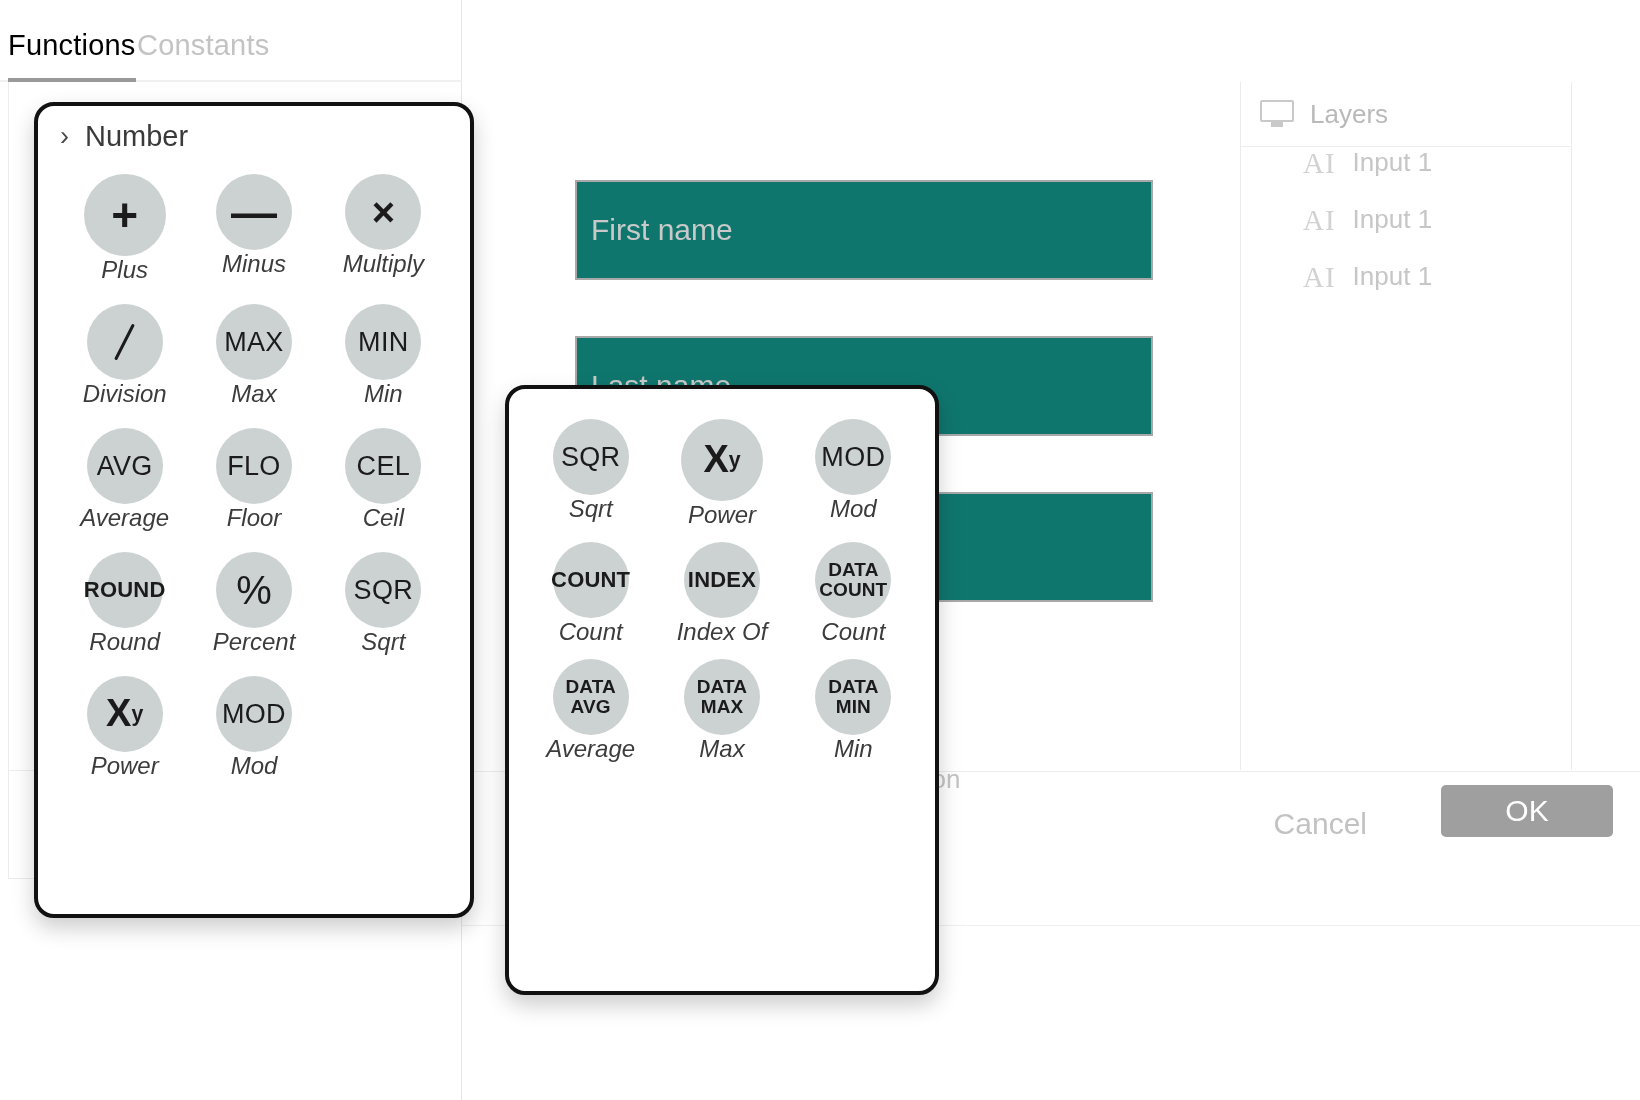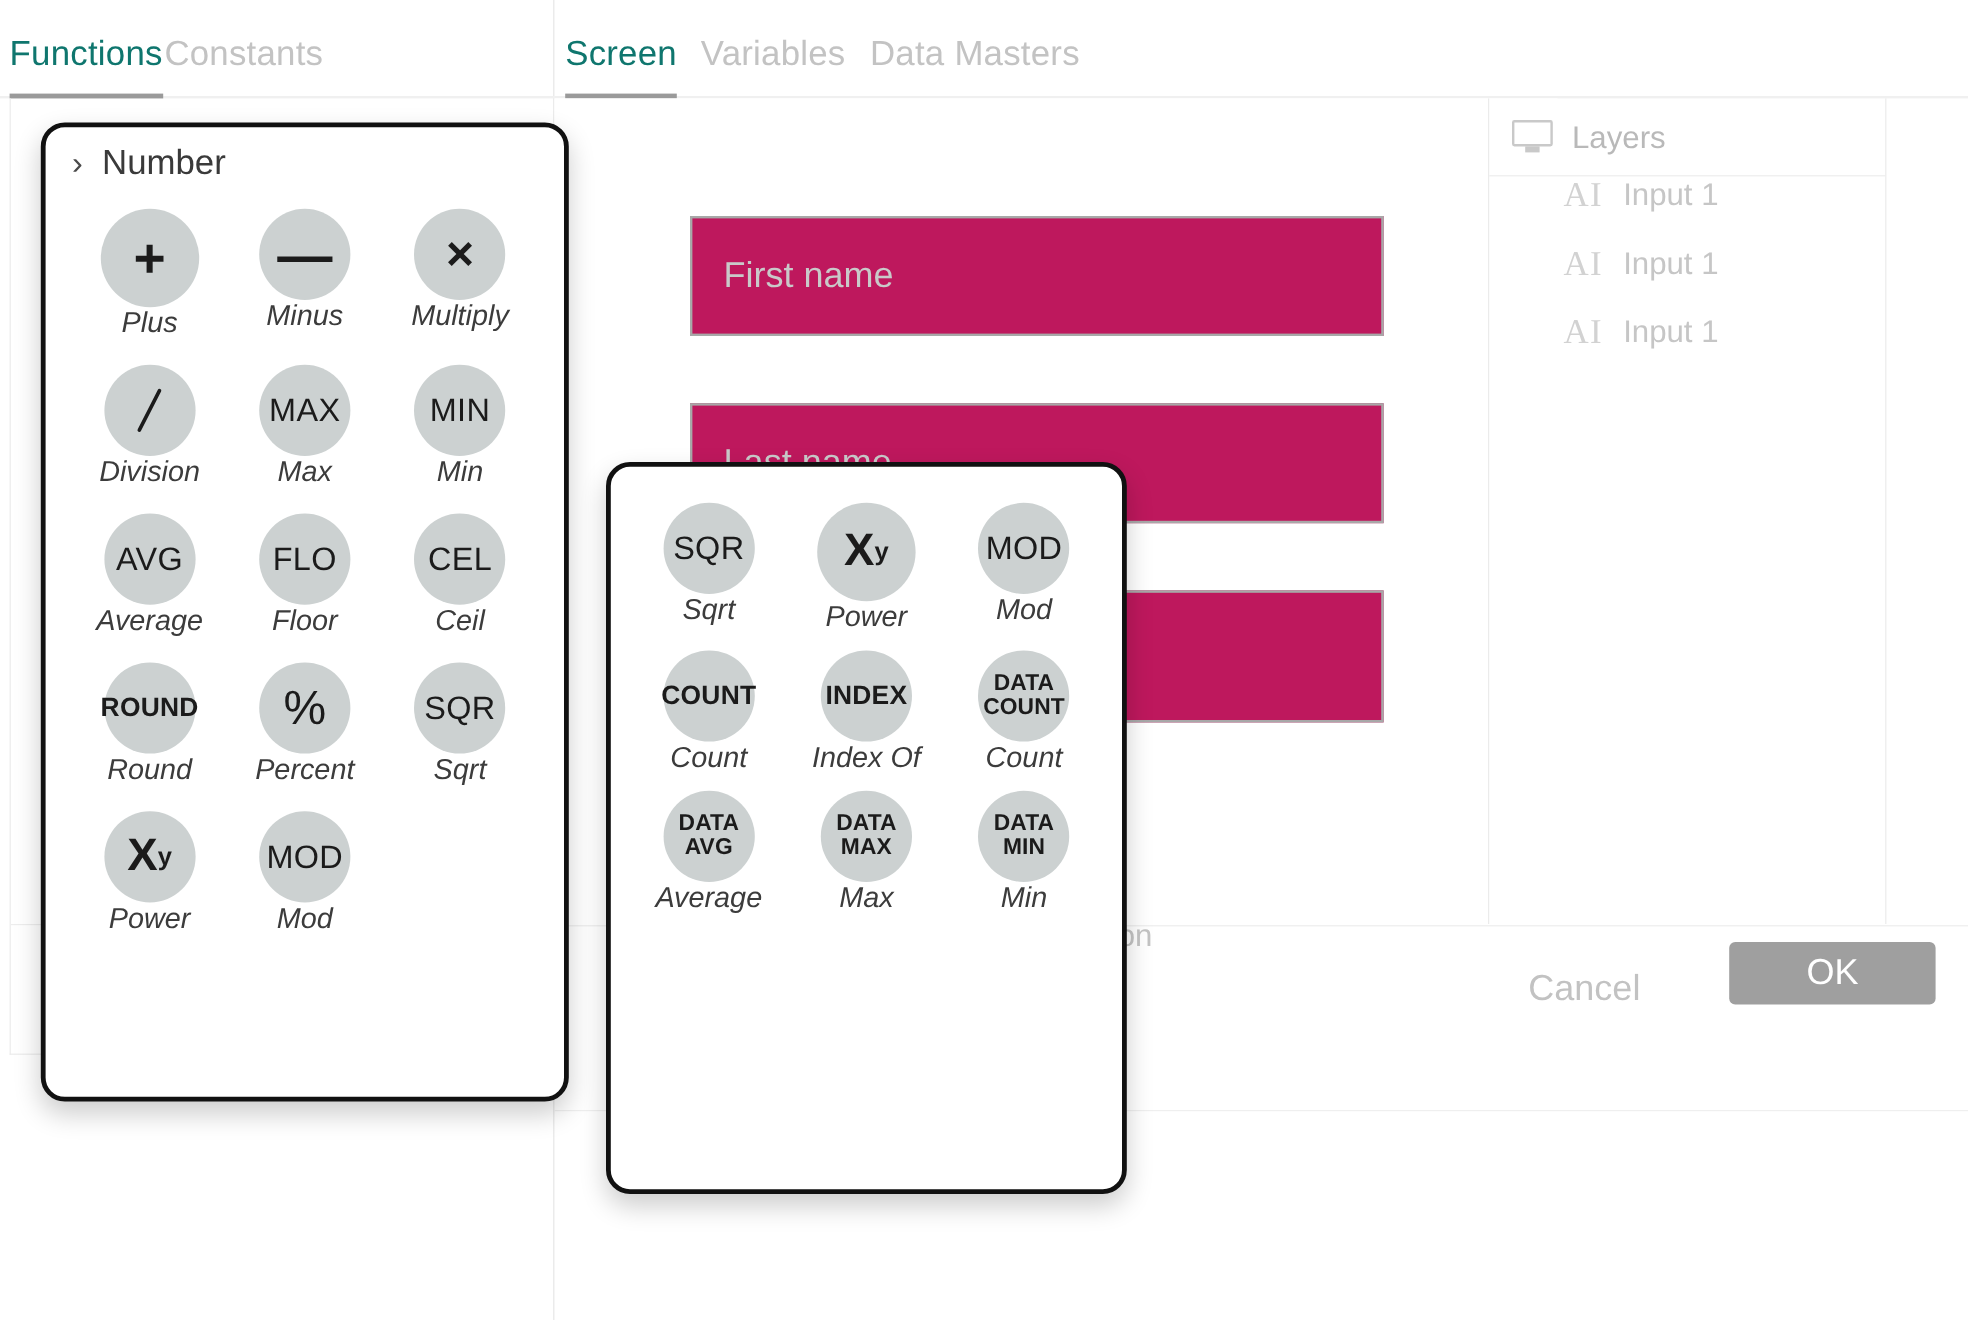--- a/index.html
+++ b/index.html
@@ -43,21 +43,21 @@
   .tab {
     position: absolute;
     bottom: 0;
     font-size: 29px;
     letter-spacing: .2px;
     padding-bottom: 18px;
     cursor: pointer;
     white-space: nowrap;
   }
   .tab.active {
-    color: #0f766e;
+    color: #000000;
   }
   .tab.inactive {
     color: #c3c3c3;
     margin-top: 32px;
   }
   .tab.active::after {
     content: "";
     position: absolute;
     left: 0; right: 0;
     bottom: -2px;
@@ -116,26 +116,26 @@
     left: 0; top: 82px;
     width: 836px;
     height: 688px;
     background: #fff;
   }
 
   .form-field {
     position: absolute;
     box-sizing: border-box;
     border: 2px solid #a8a8a8;
-    background: #be185d;
+    background: #0f766e;
     color: #c9c9c9;
     font-size: 30px;
     display: flex;
     align-items: center;
-    padding-left: 26px;
+    padding-left: 14px;
   }
   #field-first-name { left: 113px; top: 98px; width: 578px; height: 100px; }
   #field-last-name  { left: 113px; top: 254px; width: 578px; height: 100px; }
   #field-message    { left: 113px; top: 410px; width: 578px; height: 110px; }
 
   
   .layers-pane {
     position: absolute;
     left: 778px; top: 82px;
     width: 332px;
@@ -375,25 +375,20 @@
     <div class="left-tabbar">
       <div class="tab active" id="tab-functions">Functions</div>
       <div class="tab inactive" id="tab-constants">Constants</div>
     </div>
     <div class="left-edge-border"></div>
     <div class="left-body-divider"></div>
     <div class="left-bottom-border"></div>
   </div>
 
   <div class="main-pane">
-    <div class="main-tabbar">
-      <div class="tab active" id="tab-screen">Screen</div>
-      <div class="tab inactive" id="tab-variables">Variables</div>
-      <div class="tab inactive" id="tab-datamasters">Data Masters</div>
-    </div>
 
     <div class="canvas-area">
       <div class="form-field" id="field-first-name">First name</div>
       <div class="form-field" id="field-last-name">Last name</div>
       <div class="form-field" id="field-message"></div>
       <div class="occluded-label">bon</div>
     </div>
 
     <div class="layers-pane">
       <div class="layers-header">

